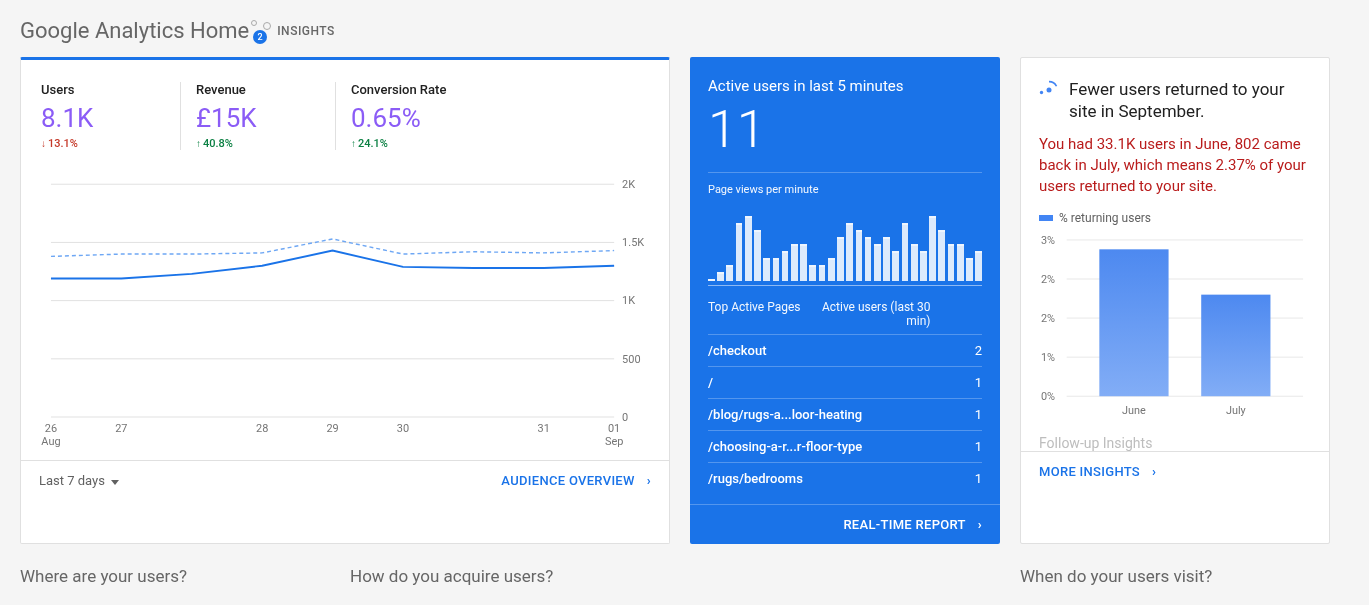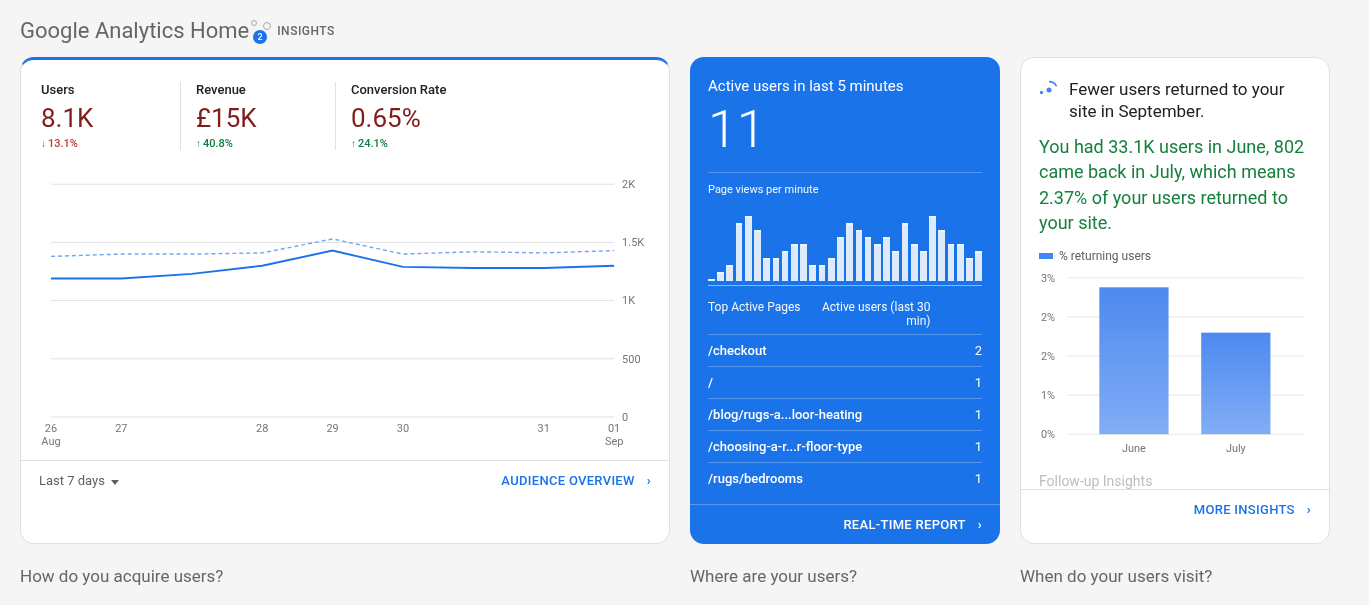--- a/index.html
+++ b/index.html
@@ -7,30 +7,30 @@
 .container { padding: 0 20px; }
 .header { display: flex; justify-content: flex-start; align-items: center; padding: 18px 0 14px; }
 .page-title { font-size: 22px; font-weight: 400; color: #666; }
 .insights-link { display: flex; align-items: center; gap: 6px; font-size: 12px; font-weight: 500; color: #666; cursor: pointer; letter-spacing: 0.5px; }
 .insights-icon { position: relative; width: 22px; height: 22px; }
 .insights-icon .circle { position: absolute; border-radius: 50%; }
 .insights-icon .c1 { width: 6px; height: 6px; border: 1.5px solid #aaa; top: 0; left: 2px; }
 .insights-icon .c2 { width: 8px; height: 8px; border: 1.5px solid #aaa; top: 2px; right: 0; }
 .insights-icon .badge { position: absolute; bottom: -2px; left: 4px; width: 14px; height: 14px; background: #1a73e8; border-radius: 50%; color: #fff; font-size: 9px; display: flex; align-items: center; justify-content: center; font-weight: 500; }
 .grid { display: flex; gap: 20px; }
-.card { background: #fff; border: 1px solid #e0e0e0; border-radius: 14px; position: relative; }
+.card { background: #fff; border: 1px solid #e0e0e0; border-radius: 2px; position: relative; }
 .card-main { flex: 0 0 650px; }
 .card-rt { flex: 0 0 310px; background: #1a73e8; color: #fff; border: none; }
 .card-in { flex: 0 0 310px; }
 .card-main { border-top: 3px solid #1a73e8; }
 .metrics { display: flex; padding: 22px 20px 10px; gap: 0; }
 .metric { flex: 0 0 140px; border-right: 1px solid #e0e0e0; padding-right: 15px; margin-right: 15px; cursor: pointer; }
 .metric:last-child { border-right: none; }
 .metric .label { font-size: 13px; font-weight: 500; color: #212121; margin-bottom: 6px; }
-.metric .value { font-size: 26px; font-weight: 400; color: #7f1d1d; margin-bottom: 4px; }
+.metric .value { font-size: 26px; font-weight: 400; color: #8b5cf6; margin-bottom: 4px; }
 .metric .delta { font-size: 11px; font-weight: 500; }
 .delta.up { color: #0b8043; }
 .delta.down { color: #c53929; }
 .delta .arrow { font-size: 10px; margin-right: 2px; }
 .chart-area { height: 300px; padding: 10px 15px 5px 20px; position: relative; }
 .chart-area svg { width: 100%; height: 100%; }
 .chart-area .grid-line { stroke: #e0e0e0; stroke-width: 1; }
 .chart-area .series-solid { stroke: #1a73e8; stroke-width: 2; fill: none; }
 .chart-area .series-dash { stroke: #6ea7f4; stroke-width: 1.5; fill: none; stroke-dasharray: 4 3; }
 .chart-area .axis-label { font-size: 11px; fill: #757575; }
@@ -50,21 +50,21 @@
 .rt-pages-hdr .r { text-align: right; max-width: 130px; }
 .rt-row { display: flex; justify-content: space-between; padding: 8px 0; border-top: 1px solid rgba(255,255,255,0.25); font-size: 13px; text-align: right; }
 .rt-row .path { font-weight: 500; }
 .card-rt .card-footer { border-top: 1px solid rgba(255,255,255,0.25); justify-content: flex-end; }
 .card-rt .card-action { color: #fff; }
 .card-rt .card-action .chev { color: #fff; }
 .in-body { padding: 20px 18px 0; }
 .in-hdr { display: flex; gap: 10px; align-items: flex-start; margin-bottom: 12px; }
 .in-icon { width: 20px; height: 20px; flex-shrink: 0; margin-top: 2px; }
 .in-title { font-size: 17px; font-weight: 400; color: #212121; line-height: 1.3; }
-.in-desc { font-size: 18px; color: #15803d; line-height: 1.4; margin-bottom: 14px; }
+.in-desc { font-size: 15px; color: #b91c1c; line-height: 1.4; margin-bottom: 14px; }
 .in-legend { display: flex; align-items: center; gap: 6px; font-size: 12px; color: #616161; margin-bottom: 6px; }
 .in-legend .swatch { width: 14px; height: 6px; background: #4285f4; }
 .in-chart { height: 190px; position: relative; }
 .in-chart svg { width: 100%; height: 100%; }
 .in-chart .bar-rect { fill: url(#barGrad); }
 .in-chart .axis-lbl { font-size: 11px; fill: #757575; text-anchor: middle; }
 .in-chart .y-lbl { font-size: 11px; fill: #757575; }
 .in-chart .grid-ln { stroke: #e8e8e8; stroke-width: 1; }
 .in-follow { font-size: 14px; color: #bdbdbd; padding: 8px 0 0; margin-top: 6px; }
 .section-titles { display: flex; gap: 20px; margin-top: 22px; }
@@ -253,27 +253,27 @@
               <line class="grid-ln" x1="28" y1="8" x2="267" y2="8"></line>
               <text class="y-lbl" x="2" y="12">3%</text>
               <rect class="bar-rect" x="61" y="17.480000000000018" width="70" height="148.51999999999998"></rect>
               <text class="axis-lbl" x="96" y="184">June</text>
               <rect class="bar-rect" x="164" y="63.3" width="70" height="102.7"></rect>
               <text class="axis-lbl" x="199" y="184">July</text>
             </svg>
         </div>
         <div class="in-follow">Follow-up Insights</div>
       </div>
-      <div class="card-footer" style="justify-content:flex-end;">
+      <div class="card-footer" style="">
         <div class="card-action">
           <span>MORE INSIGHTS</span>
           <span class="chev">›</span>
         </div>
       </div>
     </div>
   </div>
 
   <div class="section-titles">
+    <div class="sec s2">Where are your users?</div>
     <div class="sec s1">How do you acquire users?</div>
-    <div class="sec s2">Where are your users?</div>
     <div class="sec s3">When do your users visit?</div>
   </div>
 </div>
 
 </body></html>

